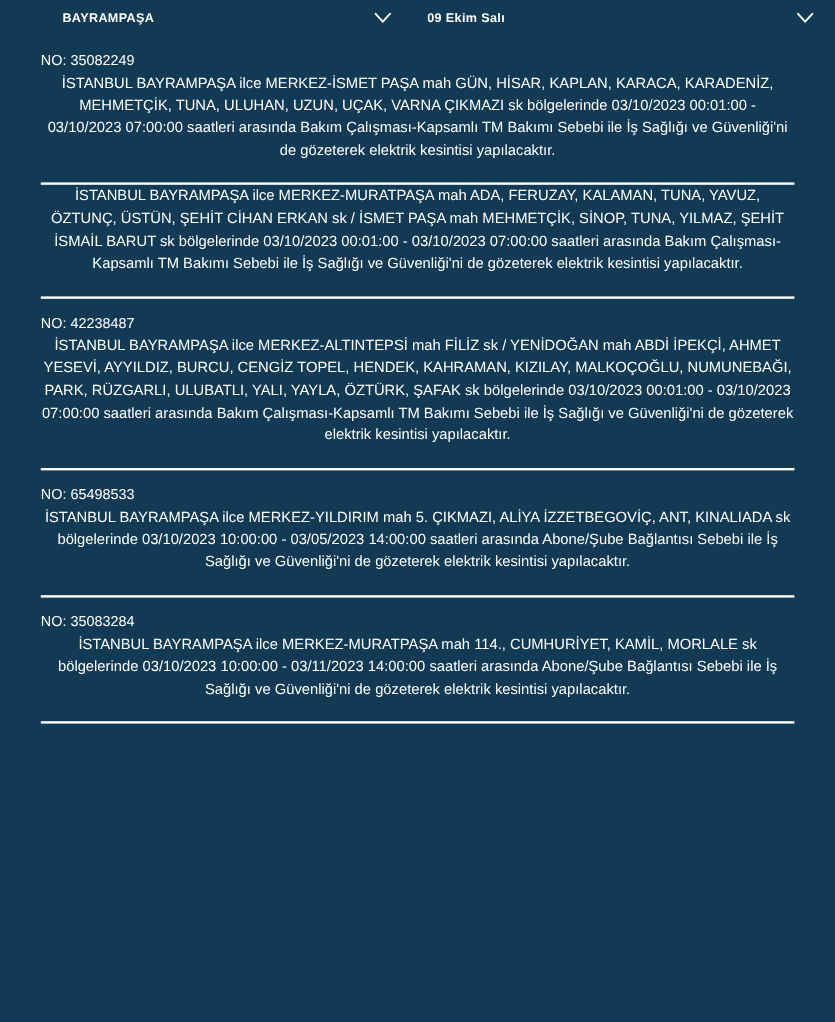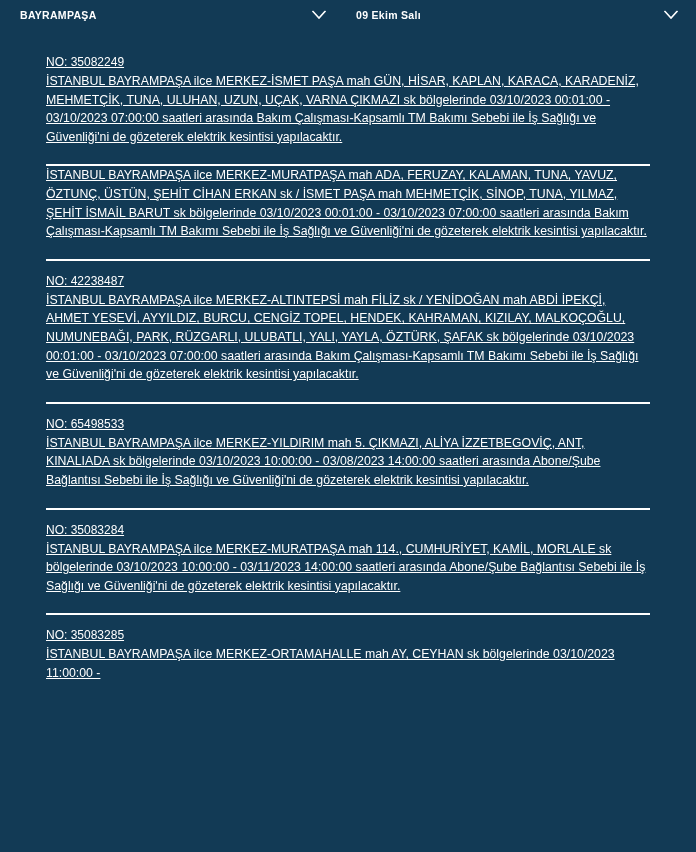--- a/index.html
+++ b/index.html
@@ -32,21 +32,21 @@
   .dropdown {
     position: relative;
     height: 30px;
     display: flex;
     align-items: center;
     background: #123a55;
     box-sizing: border-box;
   }
   .dropdown.district {
     width: 344px;
-    padding-left: 20px;
+    padding-left: 52px;
   }
   .dropdown.date {
     width: 352px;
     padding-left: 12px;
   }
   .dropdown-label {
     font-size: 10.5px;
     font-weight: bold;
     letter-spacing: 0.3px;
     color: #ffffff;
@@ -61,23 +61,22 @@
     transform: translateY(-50%);
     width: 14px;
     height: 9px;
     display: block;
   }
   .chevron svg { display: block; }
 
   
   .outage-list {
     padding: 0;
-    margin: 12px;
+    margin: 0;
     list-style: none;
-    text-decoration: underline;
   }
   .outage-item {
     padding: 0 34px;
     box-sizing: border-box;
   }
   .divider {
     height: 0;
     border-top: 2px solid #ffffff;
     margin: 0 34px;
   }
@@ -86,21 +85,21 @@
     color: #ffffff;
     padding-top: 12px;
     padding-bottom: 2px;
     line-height: 16px;
   }
   .outage-text {
     font-size: 12.3px;
     line-height: 18.6px;
     color: #ffffff;
     padding-bottom: 18px;
-    text-align: left;
+    text-align: center;
   }
 </style>
 </head>
 <body>
 
 <div class="page">
 
   <div class="filter-bar">
     <div class="dropdown district">
       <span class="dropdown-label">BAYRAMPAŞA</span>
@@ -134,30 +133,26 @@
     <div class="divider"></div>
 
     <li class="outage-item">
       <div class="outage-no">NO: 42238487</div>
       <div class="outage-text">İSTANBUL BAYRAMPAŞA ilce MERKEZ-ALTINTEPSİ mah FİLİZ sk / YENİDOĞAN mah ABDİ İPEKÇİ, AHMET YESEVİ, AYYILDIZ, BURCU, CENGİZ TOPEL, HENDEK, KAHRAMAN, KIZILAY, MALKOÇOĞLU, NUMUNEBAĞI, PARK, RÜZGARLI, ULUBATLI, YALI, YAYLA, ÖZTÜRK, ŞAFAK sk bölgelerinde 03/10/2023 00:01:00 - 03/10/2023 07:00:00 saatleri arasında Bakım Çalışması-Kapsamlı TM Bakımı Sebebi ile İş Sağlığı ve Güvenliği'ni de gözeterek elektrik kesintisi yapılacaktır.</div>
     </li>
     <div class="divider"></div>
 
     <li class="outage-item">
       <div class="outage-no">NO: 65498533</div>
-      <div class="outage-text">İSTANBUL BAYRAMPAŞA ilce MERKEZ-YILDIRIM mah 5. ÇIKMAZI, ALİYA İZZETBEGOVİÇ, ANT, KINALIADA sk bölgelerinde 03/10/2023 10:00:00 - 03/08/2023 14:00:00 saatleri arasında Abone/Şube Bağlantısı Sebebi ile İş Sağlığı ve Güvenliği'ni de gözeterek elektrik kesintisi yapılacaktır.</div>
+      <div class="outage-text">İSTANBUL BAYRAMPAŞA ilce MERKEZ-YILDIRIM mah 5. ÇIKMAZI, ALİYA İZZETBEGOVİÇ, ANT, KINALIADA sk bölgelerinde 03/10/2023 10:00:00 - 03/05/2023 14:00:00 saatleri arasında Abone/Şube Bağlantısı Sebebi ile İş Sağlığı ve Güvenliği'ni de gözeterek elektrik kesintisi yapılacaktır.</div>
     </li>
     <div class="divider"></div>
 
     <li class="outage-item">
       <div class="outage-no">NO: 35083284</div>
       <div class="outage-text">İSTANBUL BAYRAMPAŞA ilce MERKEZ-MURATPAŞA mah 114., CUMHURİYET, KAMİL, MORLALE sk bölgelerinde 03/10/2023 10:00:00 - 03/11/2023 14:00:00 saatleri arasında Abone/Şube Bağlantısı Sebebi ile İş Sağlığı ve Güvenliği'ni de gözeterek elektrik kesintisi yapılacaktır.</div>
     </li>
     <div class="divider"></div>
 
-    <li class="outage-item">
-      <div class="outage-no">NO: 35083285</div>
-      <div class="outage-text">İSTANBUL BAYRAMPAŞA ilce MERKEZ-ORTAMAHALLE mah AY, CEYHAN sk bölgelerinde 03/10/2023 11:00:00 -</div>
-    </li>
 
   </ul>
 
 </div>
 
 </body></html>

